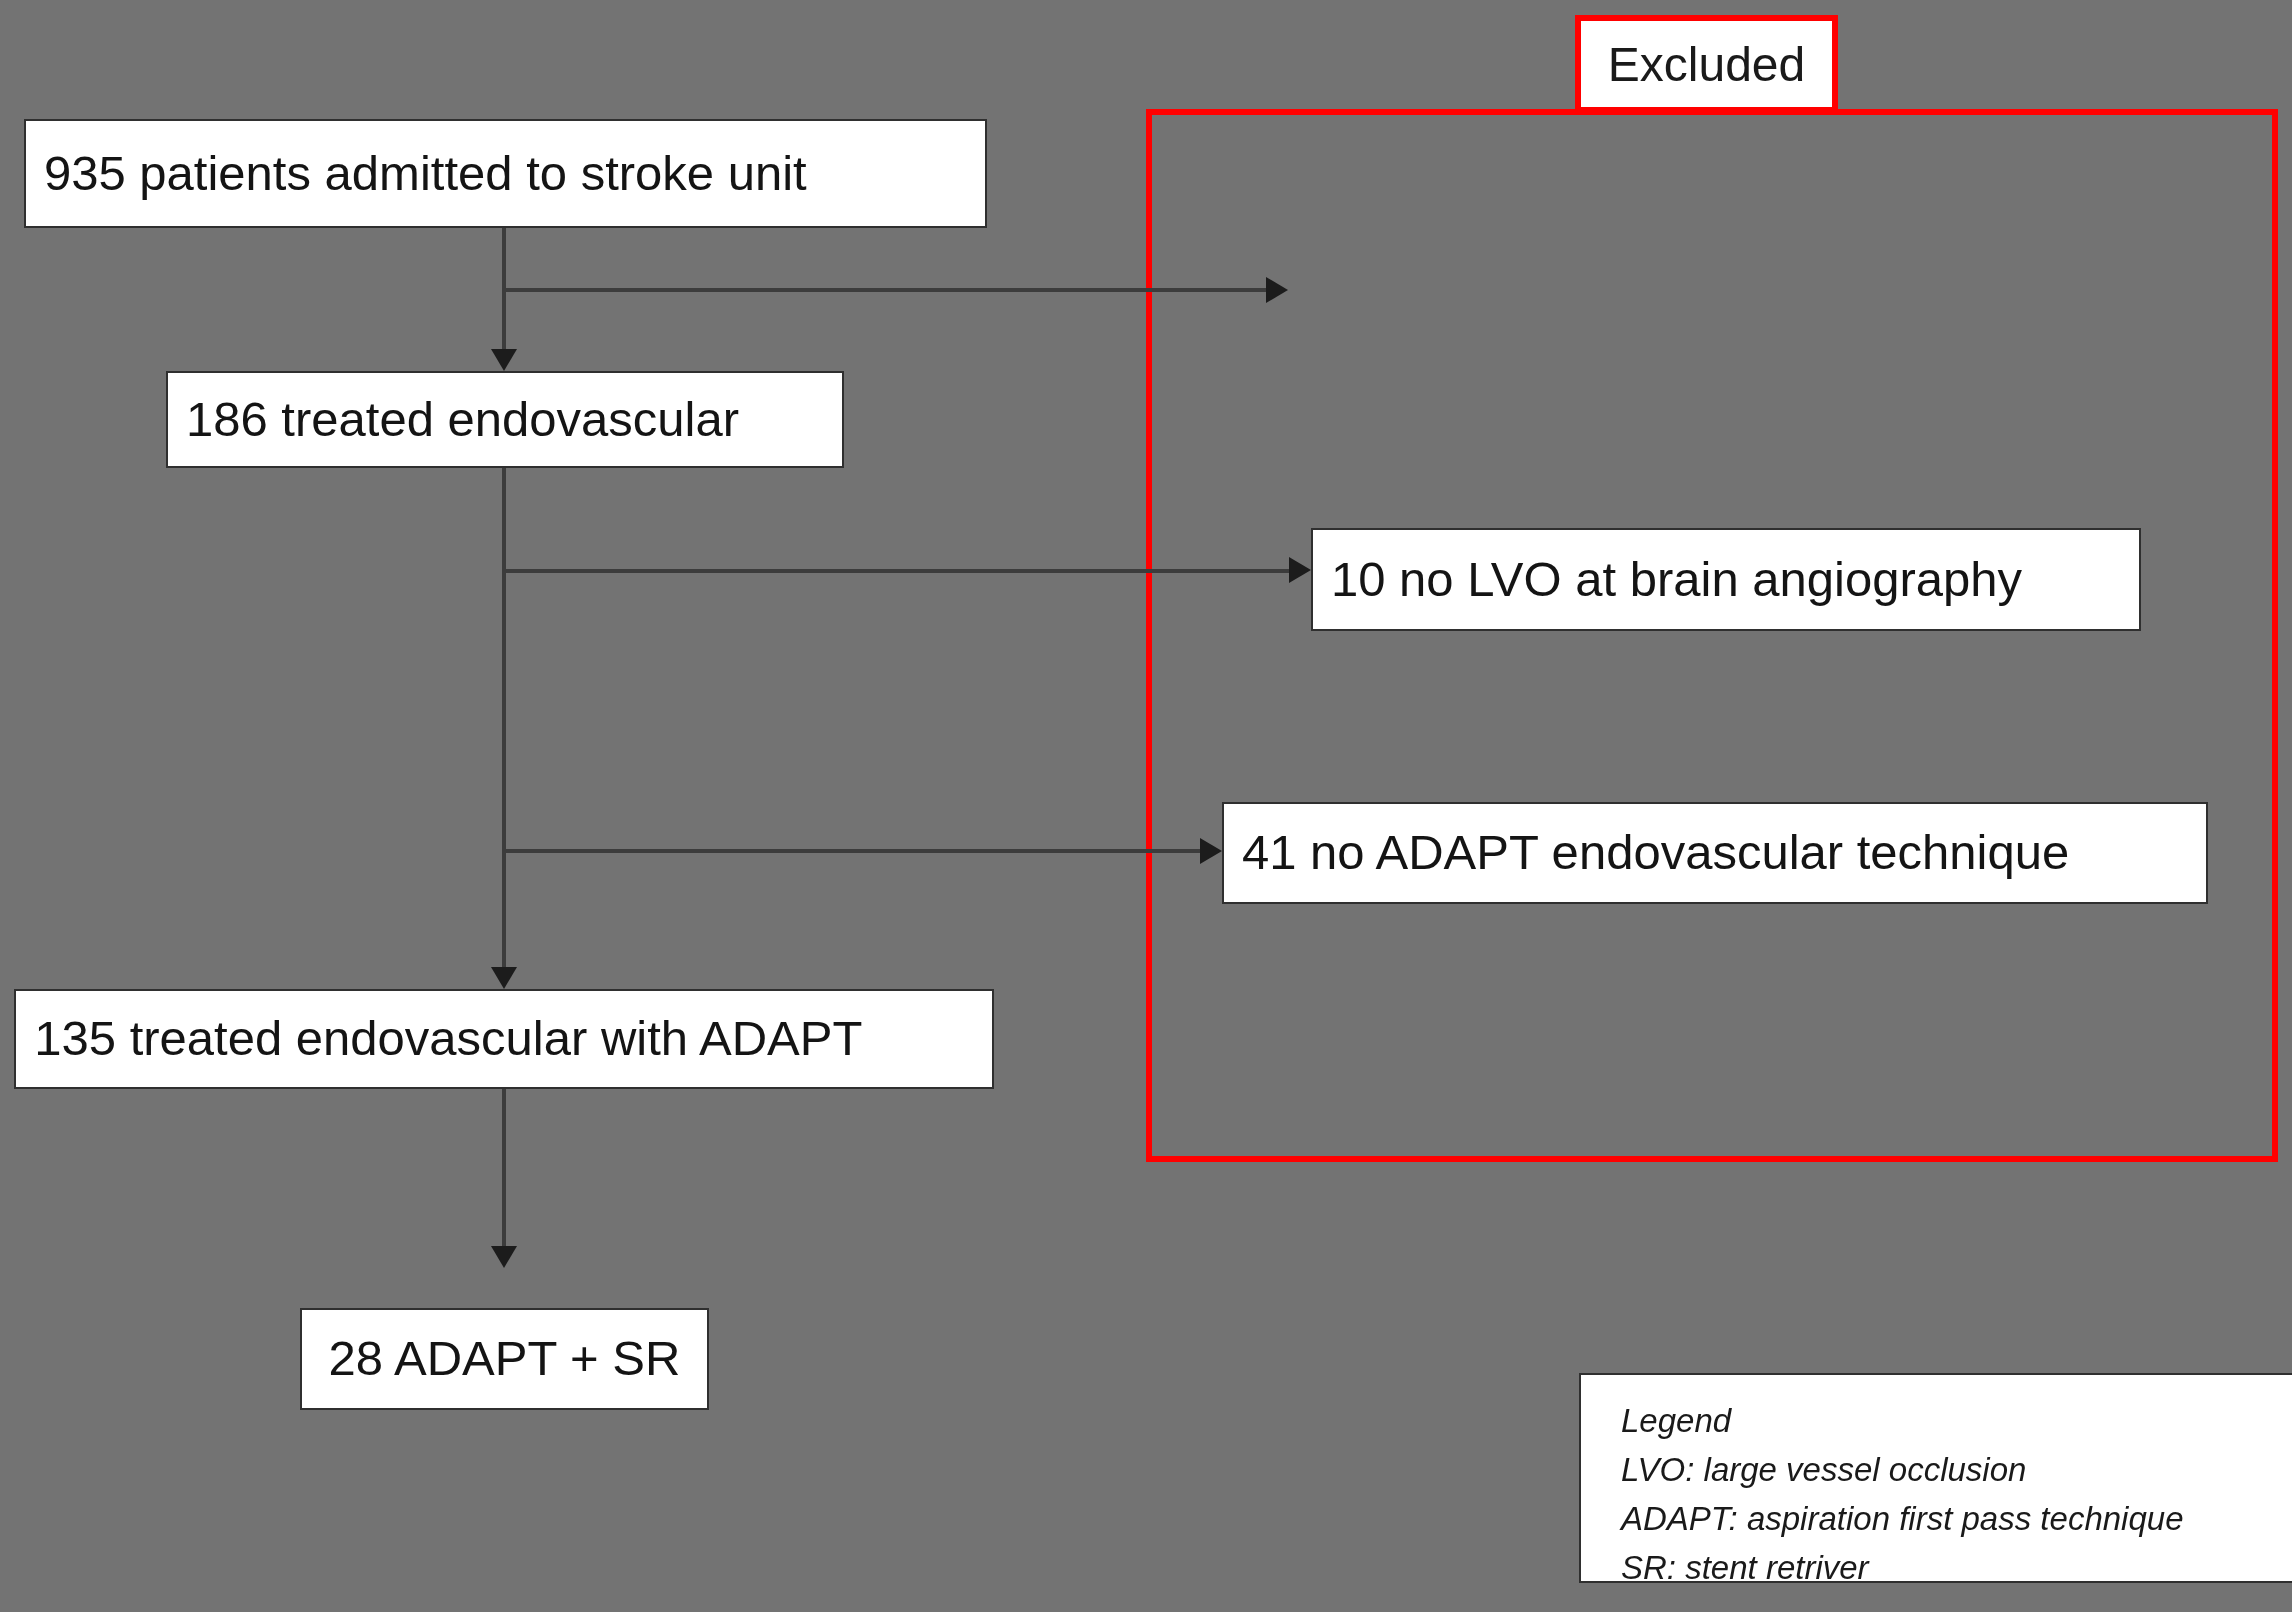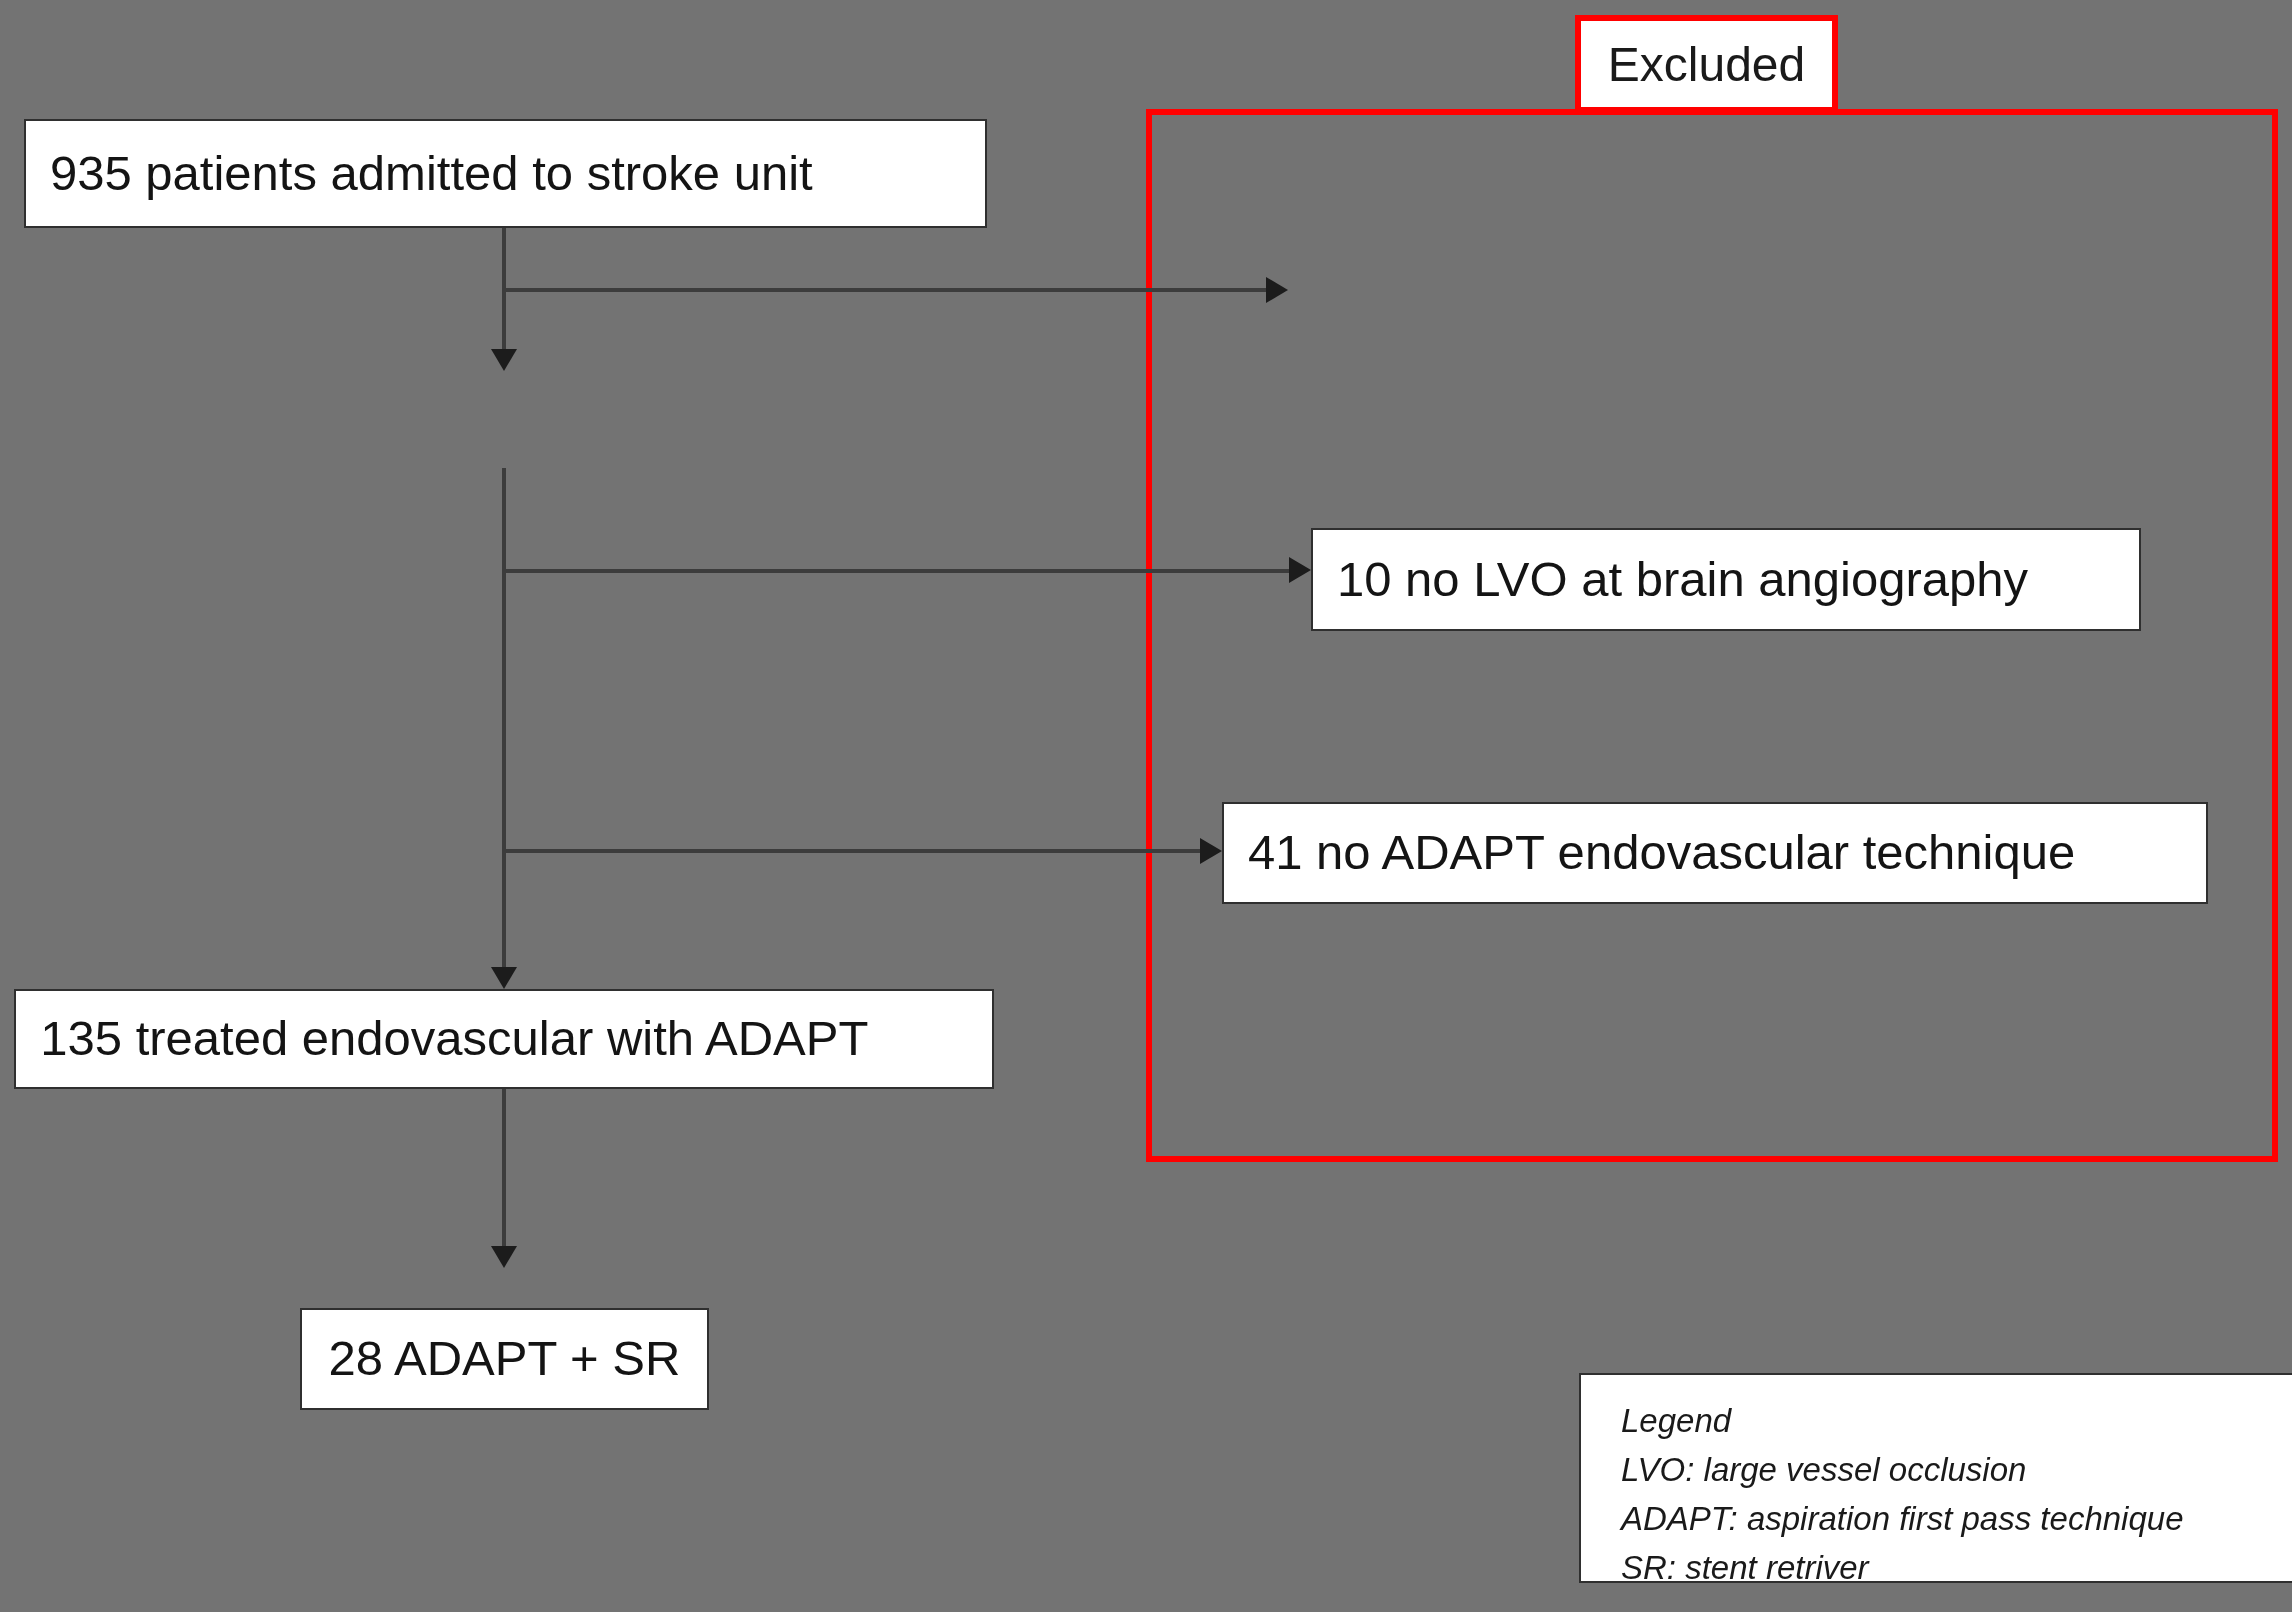--- a/index.html
+++ b/index.html
@@ -20,21 +20,21 @@
   .node {
     position: absolute;
     box-sizing: border-box;
     background: #ffffff;
     border: 2.9px solid #2f2f2f;
     display: flex;
     align-items: center;
     font-size: 49px;
     line-height: 1.1;
     white-space: nowrap;
-    padding-left: 24px;
+    padding-left: 18px;
     color: #141414;
   }
   #box-admitted   { left: 24px;   top: 119px;  width: 963px; height: 109px; }
   #box-treated    { left: 166px;  top: 371px;  width: 678px;  height: 97px; }
   #box-adapt      { left: 14.3px;   top: 989px; width: 980px; height: 100px; }
   #box-adapt-sr   { left: 300px;  top: 1268px; width: 409px;  height: 102px;
                     justify-content: center; padding-left: 0; margin-top: 40px; }
 
   #box-non-treatable { left: 1288px; top: 243px; width: 857px;  height: 102px; }
   #box-no-lvo        { left: 1311px; top: 528px; width: 830px;  height: 103px; }
@@ -120,20 +120,23 @@
 <div id="canvas">
 
   <div id="excluded-panel"></div>
   <div id="excluded-title">
     <span>Excluded</span>
   </div>
 
   <div class="node" id="box-admitted">
     <span>935 patients admitted to stroke unit</span>
   </div>
+  <div class="node" id="box-treated">
+    <span>186 treated endovascular</span>
+  </div>
   <div class="node" id="box-adapt">
     <span>135 treated endovascular with ADAPT</span>
   </div>
   <div class="node" id="box-adapt-sr">
     <span>28 ADAPT + SR</span>
   </div>
 
   <div class="node" id="box-no-lvo">
     <span>10 no LVO at brain angiography</span>
   </div>

